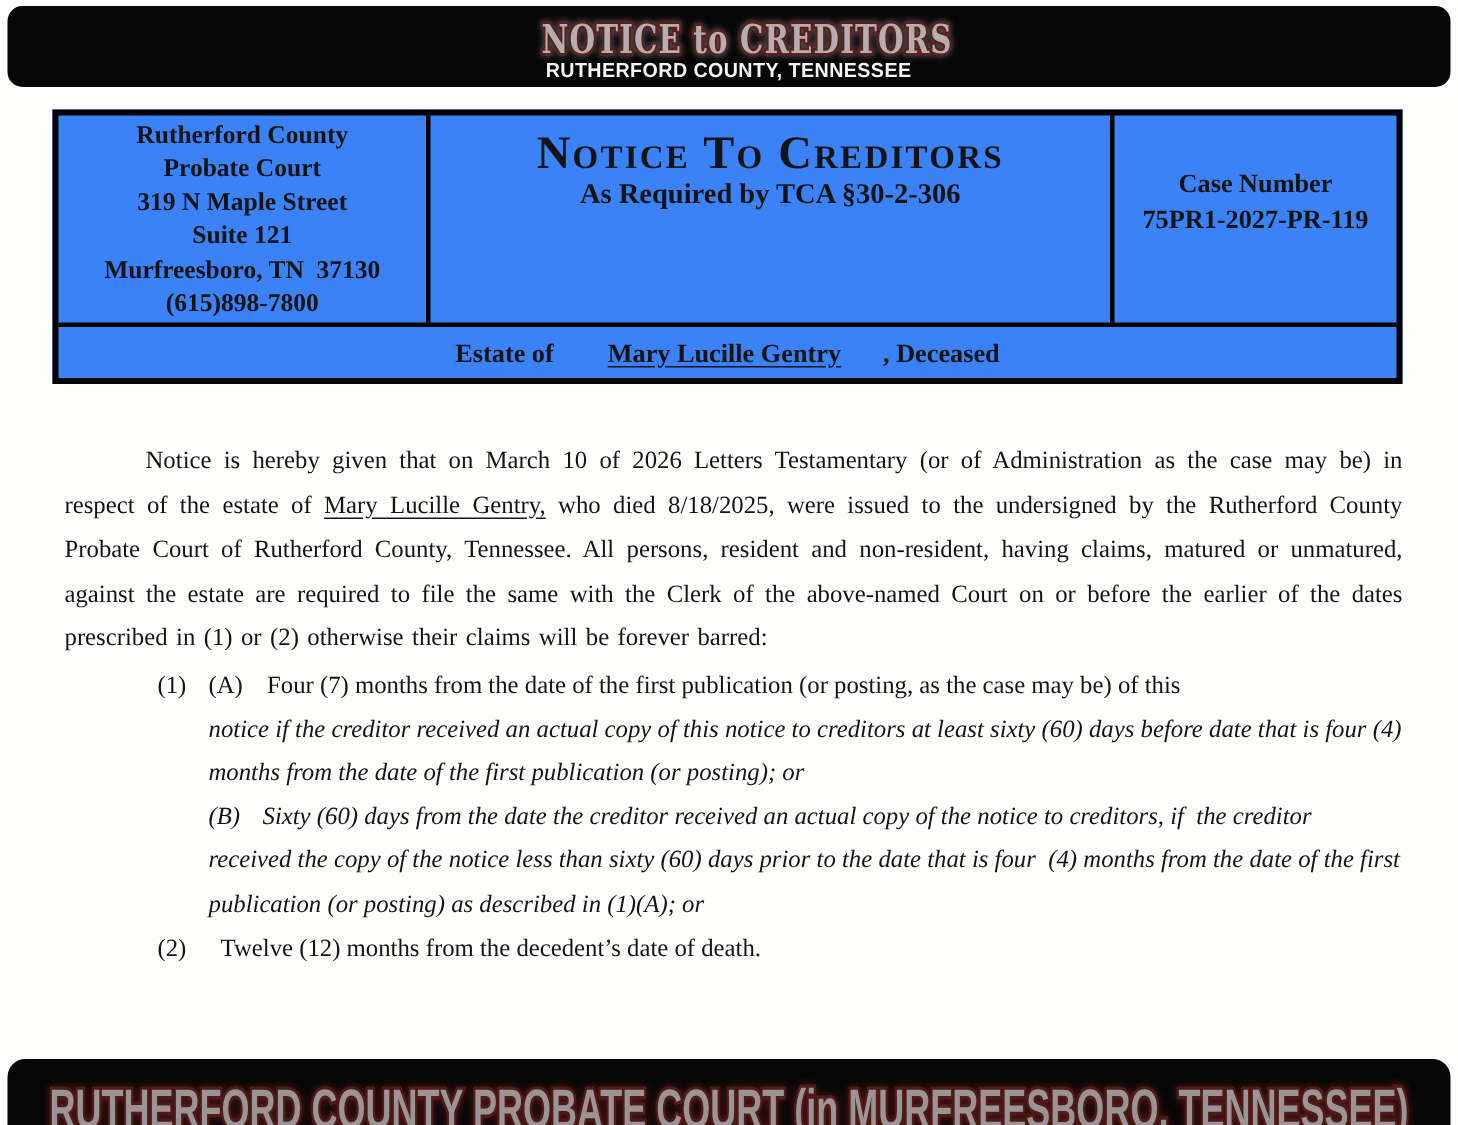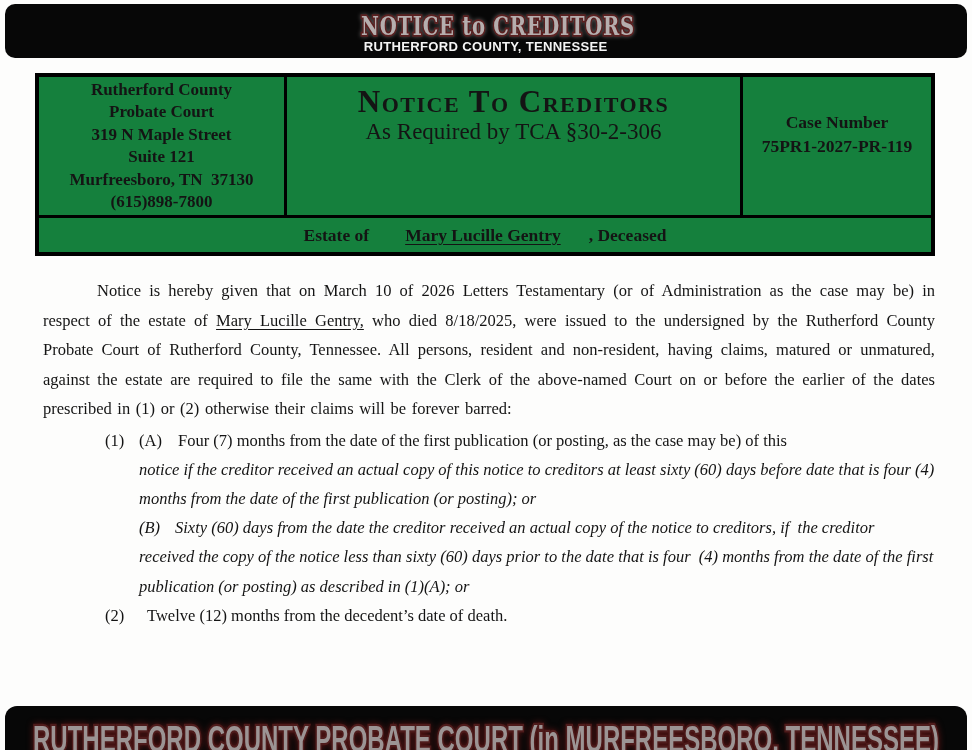--- a/index.html
+++ b/index.html
@@ -14,38 +14,38 @@
   .banner-bottom{top:706px;height:66px;border-radius:12px;}
   .banner svg{display:block;}
   .banner-top .fancy-title{filter:drop-shadow(0 0 2px rgba(190,180,180,.45));}
   .banner-bottom .fancy-title{filter:drop-shadow(0 0 3px rgba(90,20,20,.9));}
   .banner-subtitle{
     font-family:"Liberation Sans",sans-serif;font-weight:bold;font-size:13.5px;
     color:#f4f4f4;letter-spacing:.3px;margin-top:-3px;transform:scaleX(.97);
   }
 
   
-  .doc-table{position:absolute;left:35px;top:73px;width:900px;border:4px solid #000;box-sizing:border-box;background:#15803d;}
+  .doc-table{position:absolute;left:35px;top:73px;width:900px;border:4px solid #000;box-sizing:border-box;background:#3b82f6;}
   .t-row1{display:flex;border-bottom:3px solid #000;height:138px;}
   .cell{box-sizing:border-box;}
   .cell-court{
     width:248px;border-right:3px solid #000;display:flex;flex-direction:column;
     justify-content:center;text-align:center;font-weight:bold;font-size:17px;line-height:22.5px;
   }
   .cell-court div{white-space:pre;}
   .cell-title{flex:1;border-right:3px solid #000;text-align:center;padding-top:8px;}
   .big-title{font-size:31px;font-weight:bold;font-variant:small-caps;letter-spacing:1.5px;line-height:33px;}
-  .tca-line{font-size:23px;font-weight:normal;margin-top:1px;}
+  .tca-line{font-size:19px;font-weight:bold;margin-top:1px;}
   .cell-case{width:188px;text-align:center;padding-top:33px;font-weight:bold;font-size:17.5px;line-height:24px;}
   .t-row2{height:34px;display:flex;align-items:center;justify-content:center;font-weight:bold;font-size:17.5px;gap:28px;}
   .estate-prefix{margin-right:8px;}
   .u{text-decoration:underline;text-underline-offset:3px;}
 
   
-  .body-text{position:absolute;left:43px;top:276px;width:892px;font-size:16.5px;}
+  .body-text{position:absolute;left:43px;top:292px;width:892px;font-size:16.5px;}
   .para{margin:0;text-align:justify;text-indent:54px;line-height:29.5px;word-spacing:1.5px;}
   .list{margin-top:2px;line-height:29.2px;}
   .l-line{white-space:pre-wrap;}
   .pl-outer{padding-left:62px;}
   .pl-inner{padding-left:96px;font-style:italic;}
   .mk{display:inline-block;}
   .mk-1{width:34px;}
   .mk-1A{width:39px;}
   .mk-B{width:36px;}
   .mk-2{width:42px;}

